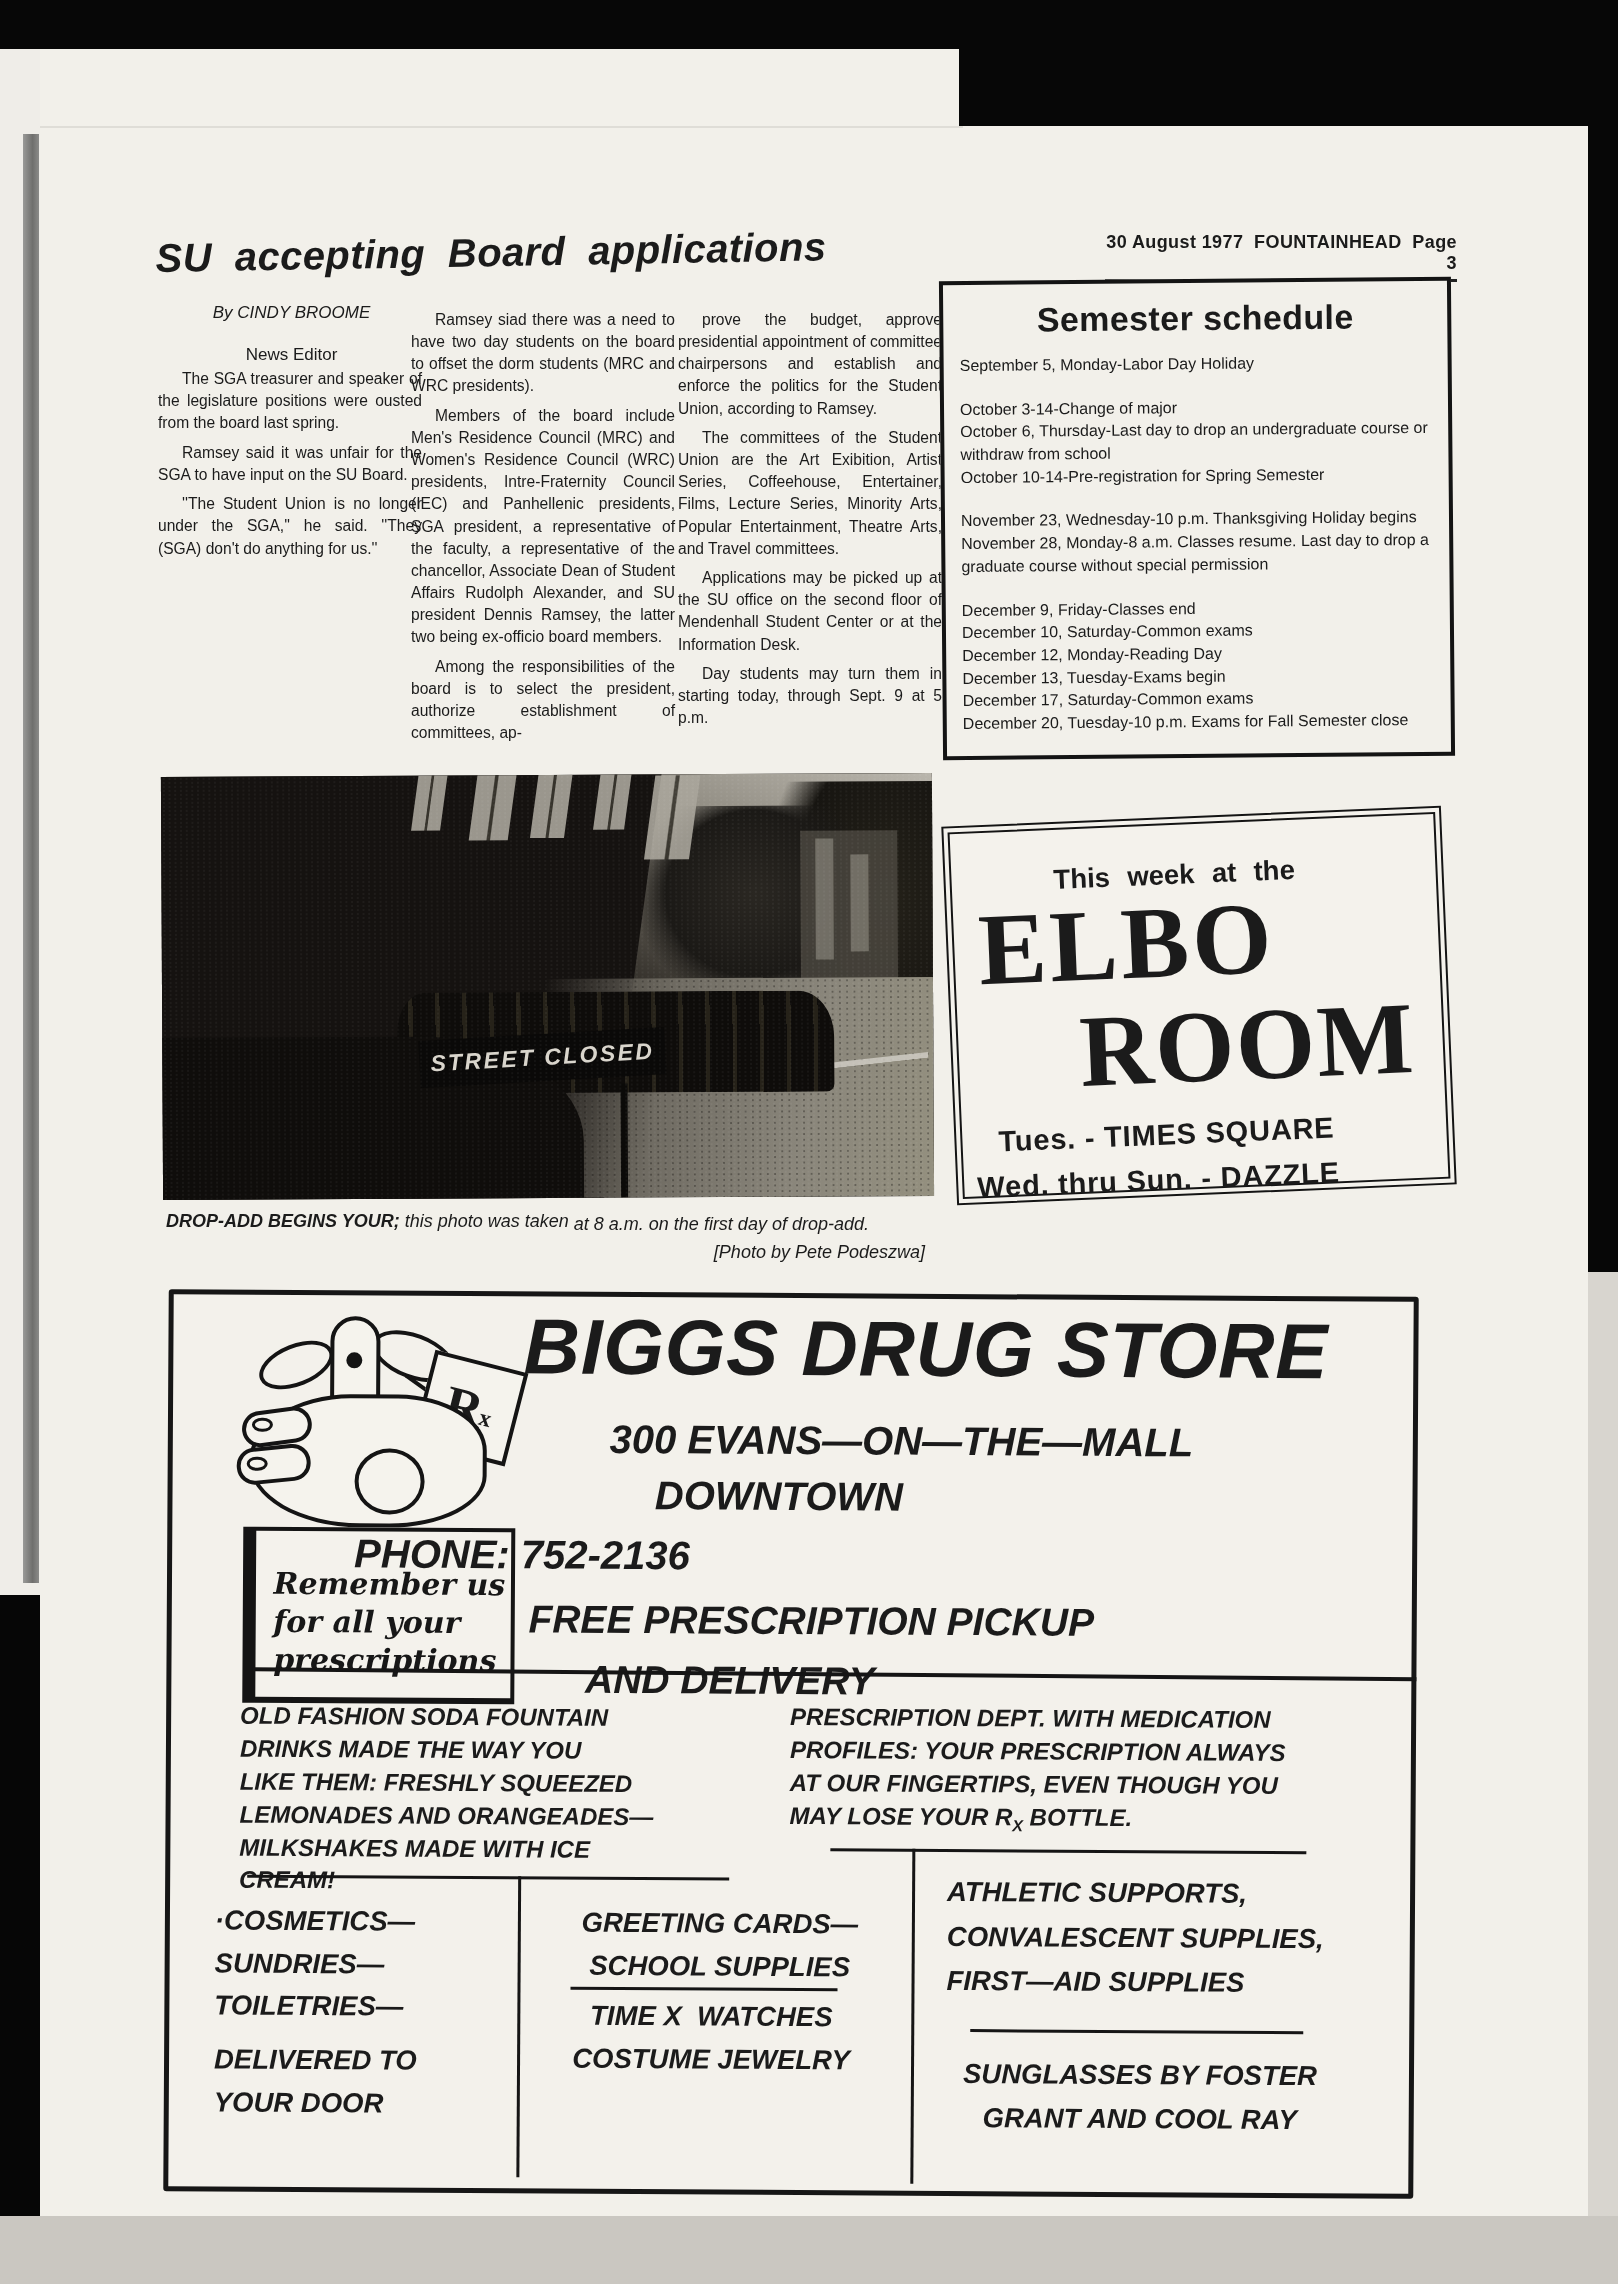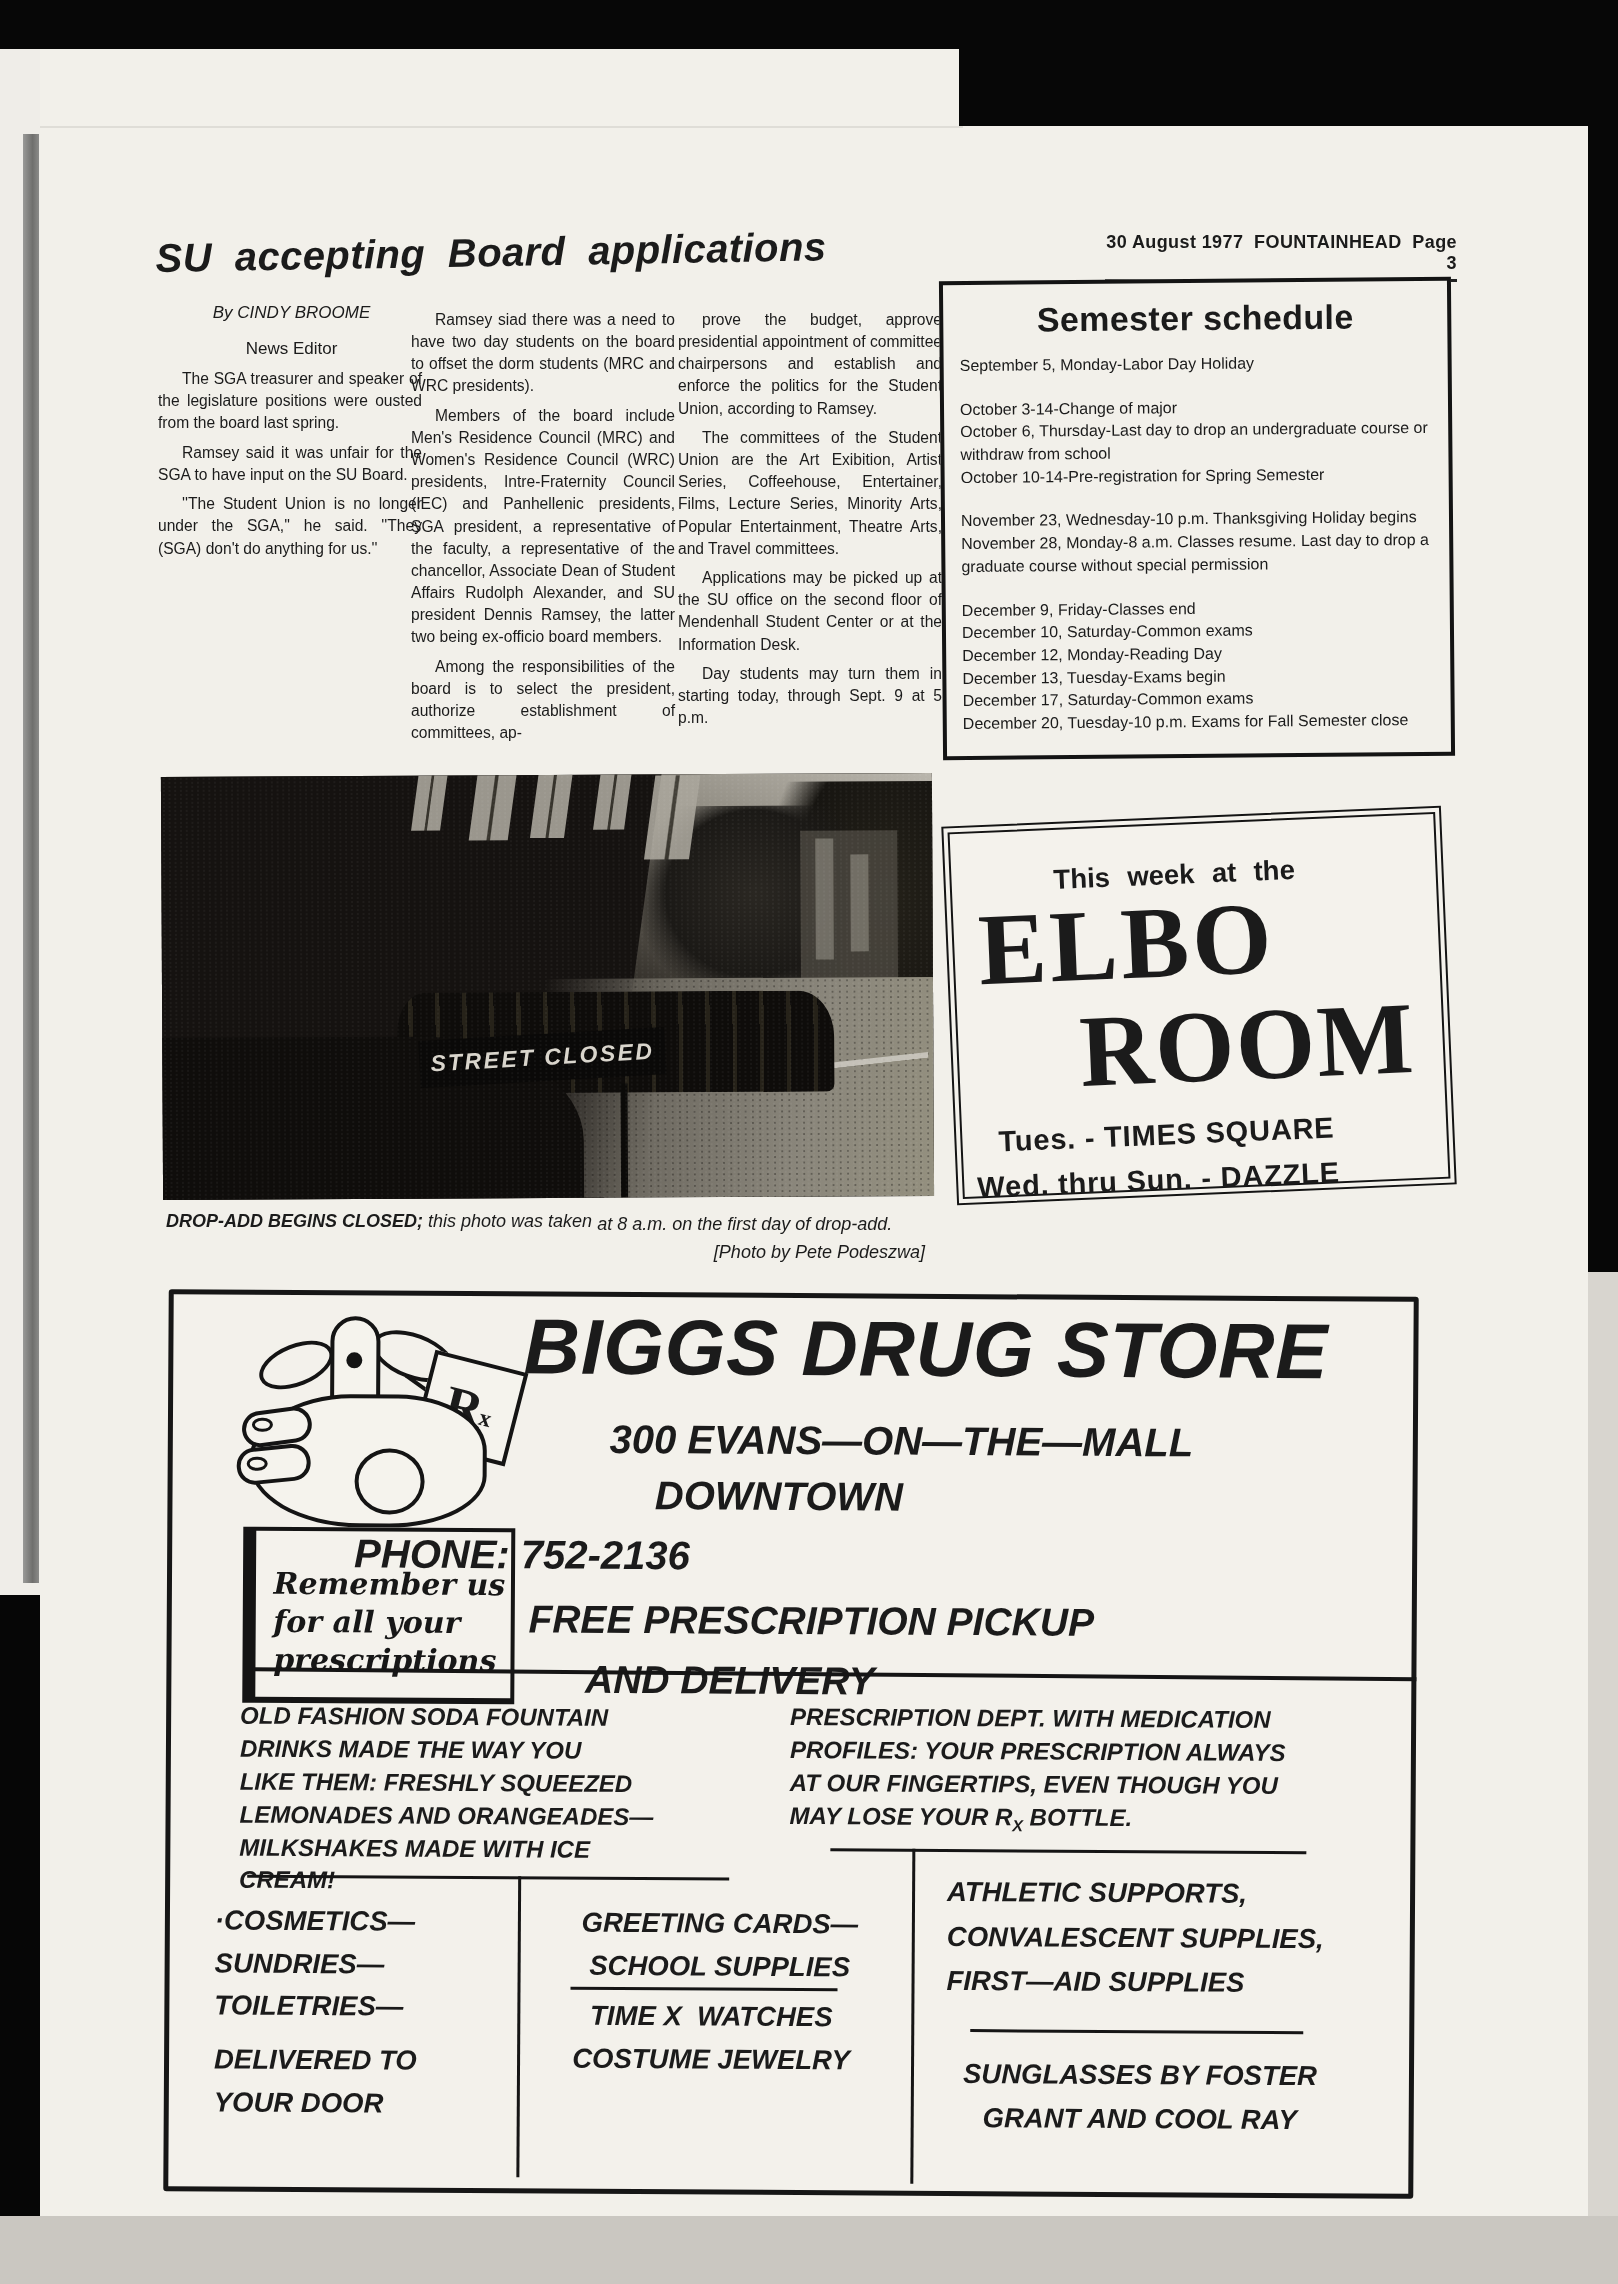--- a/index.html
+++ b/index.html
@@ -20,21 +20,21 @@
   .gray-bottom{position:absolute;left:0;top:2216px;width:1619px;height:68px;background:#cac7c1;}
   
   .dateline{position:absolute;left:1105px;top:232px;width:352px;text-align:right;
             font-weight:bold;font-size:18px;letter-spacing:0.4px;
             border-bottom:3.2px solid #222;padding-bottom:4.9px;}
   .headline{position:absolute;left:156px;top:236px;width:745px;margin:0;
             font-size:40px;font-weight:bold;font-style:italic;word-spacing:11.3px;
             letter-spacing:0.4px;transform:rotate(-1deg);transform-origin:left bottom;}
   .byline{position:absolute;left:158px;top:303px;width:267px;text-align:center;font-size:17px;}
   .byline .by{font-style:italic;text-align:center;}
-  .byline .role{margin-top:16px;}
+  .byline .role{margin-top:22px;}
   
   .col{position:absolute;width:264px;font-size:15.6px;line-height:1.42;text-align:justify;}
   .col p{margin:0 0 7.3px 0;text-indent:24px;}
   .col1{left:158px;top:368px;}
   .col2{left:411px;top:309px;}
   .col3{left:678px;top:309px;}
   
   .sched{position:absolute;left:941px;top:279px;width:512px;height:479px;box-sizing:border-box;
          border:4px solid #141414;padding:11.3px 16px;transform:rotate(-.5deg);background:#f2f0ea;}
   .sched-title{text-align:center;font-size:34px;font-weight:bold;margin:4.9px 0 14.6px 0;letter-spacing:0.4px;}
@@ -240,21 +240,21 @@
     <div class="ph-grass"></div>
     <div class="ph-curb"></div>
     <div class="ph-crowd"></div>
     <div class="ph-fg"></div>
     <div class="ph-pole"></div>
     <div class="ph-sign">STREET CLOSED</div>
     <div class="ph-grain"></div>
   </div>
 
   <div class="caption">
-    <span class="lead">DROP-ADD BEGINS CLOSED;</span><span> this photo was taken </span><span class="tail">at 8 a.m. on the first day of drop-add.</span>
+    <span class="lead">DROP-ADD BEGINS YOUR;</span><span> this photo was taken </span><span class="tail">at 8 a.m. on the first day of drop-add.</span>
   </div>
   <div class="credit">[Photo by Pete Podeszwa]</div>
 
   <div class="elbo">
     <div class="elbo-inner">
       <div class="elbo-week">This week at the</div>
       <div class="elbo-n1">ELBO</div>
       <div class="elbo-n2">ROOM</div>
       <div class="elbo-l1">Tues. - TIMES SQUARE</div>
       <div class="elbo-l2">Wed. thru Sun. - DAZZLE</div>

